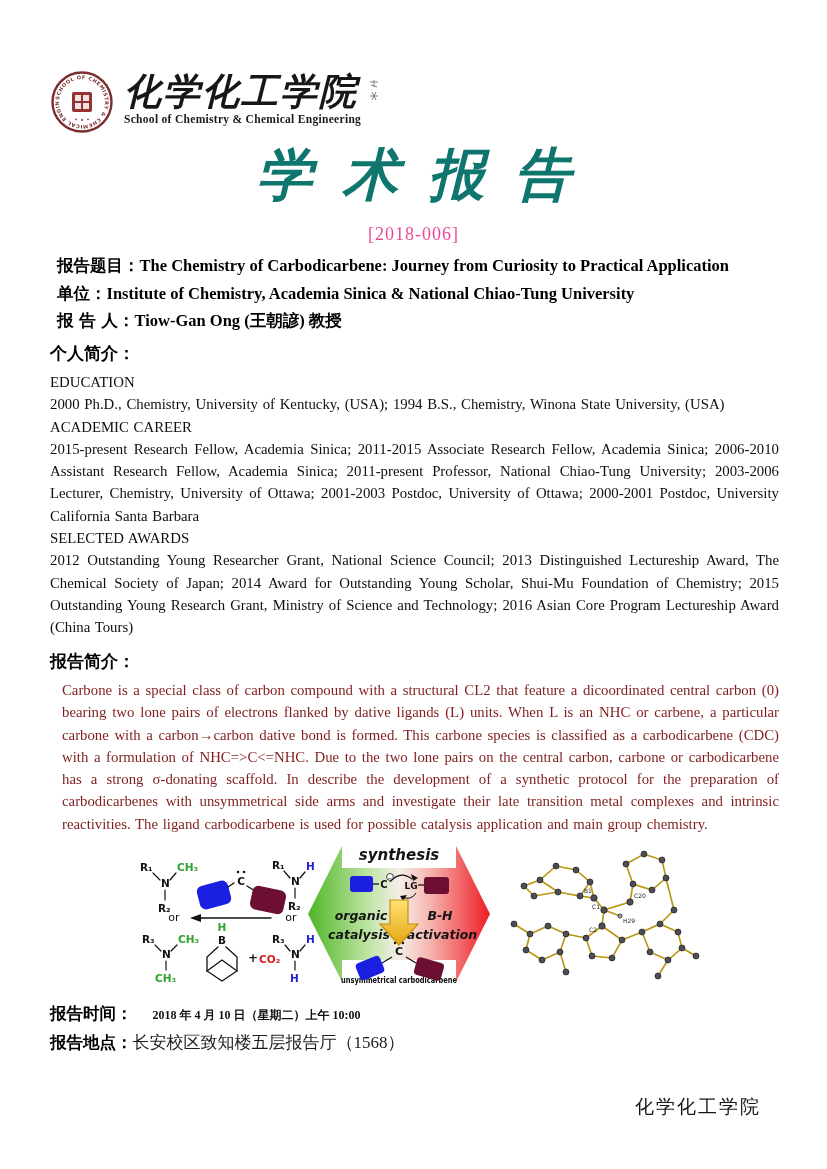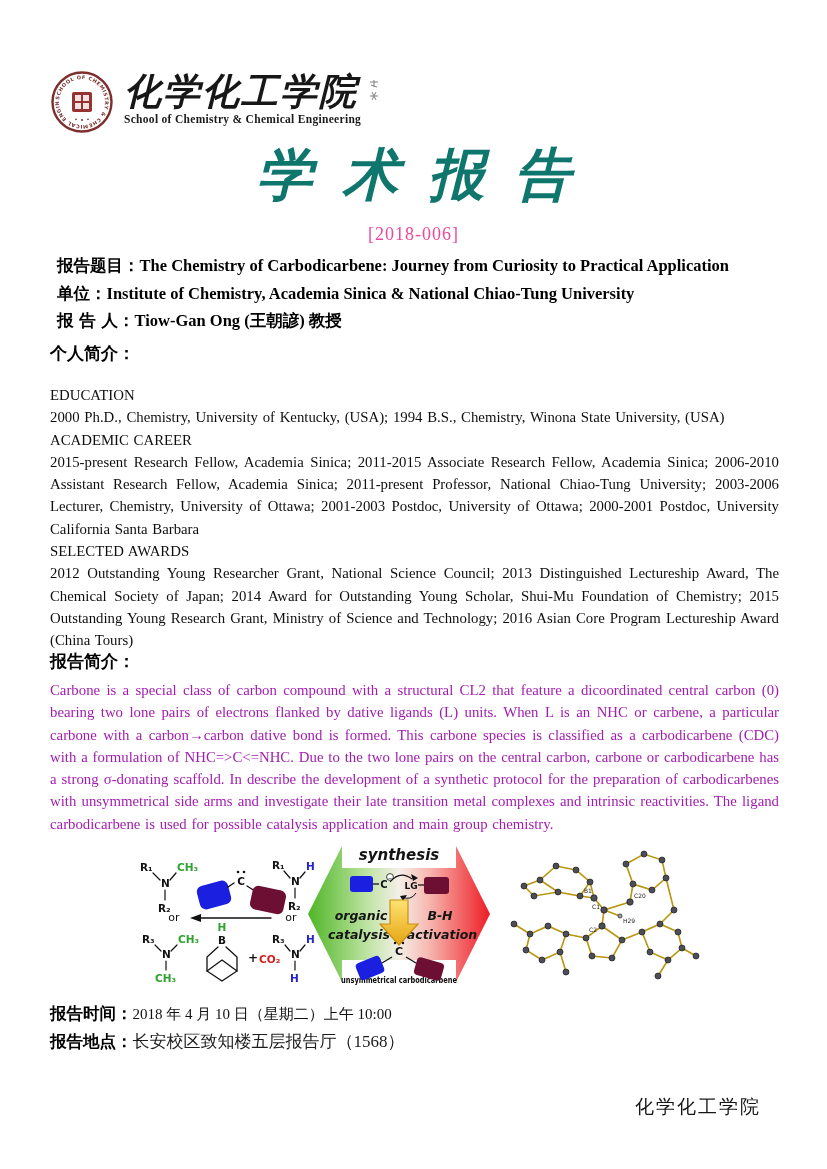--- a/index.html
+++ b/index.html
@@ -41,39 +41,40 @@
   .meta-label { font-family:"DejaVu Sans", sans-serif; font-weight:bold; font-size:16.5px; color:#000; }
   .meta-value { font-family:"Liberation Serif", serif; font-weight:bold; font-size:16.5px; color:#000; }
 
   .sec-heading {
     position:absolute; left:50px; font-family:"DejaVu Sans", sans-serif;
     font-weight:bold; font-size:17px; color:#000;
   }
   .h-bio { top:342px; }
   .h-abs { top:650px; }
 
-  .bio-block { position:absolute; top:371px; left:50px; width:729px;margin-top:13px; }
+  .bio-block { position:absolute; top:371px; left:50px; width:729px; }
   .bio-block p {
     font-size:14.8px; line-height:22.3px; text-align:justify; color:#0e0e0e;
     word-spacing:1px;
   }
   .abstract-block { position:absolute; top:679px; left:50px; width:729px; }
   .abstract-block p {
-    font-size:14.8px; line-height:22.3px; text-align:justify; color:#a21caf;
+    font-size:14.8px; line-height:22.3px; text-align:justify; color:#7f1d1d;
     word-spacing:1px;
+    margin-left:12px;
   }
 
   
   .figure-block { position:absolute; top:838px; left:128px; width:572px; height:154px; }
 
   
   .schedule-block { position:absolute; top:1000px; left:50px; width:729px; }
   .sch-line { line-height:27px; font-size:17px; white-space:nowrap; }
   .sch-label { font-family:"DejaVu Sans", sans-serif; font-weight:bold; font-size:16.5px; color:#000; }
-  .sch-value-bold { font-family:"Liberation Serif", serif; font-weight:normal; font-size:15px; }
+  .sch-value-bold { font-family:"Liberation Serif", serif; font-weight:bold; font-size:12px;margin-left:20px; }
   .sch-value { font-family:"Liberation Serif", serif; font-size:17px; color:#1c1c1c; }
 
   .welcome {
     position:absolute; top:1052px; left:0; width:100%; text-align:center;
     font-family:"DejaVu Sans", sans-serif; font-weight:900; font-style:italic;
     font-size:29px; letter-spacing:8px; color:#050505;
   }
   .signoff-org {
     position:absolute; top:1094px; right:66px; font-size:19px; color:#161616; letter-spacing:2px;
   }

